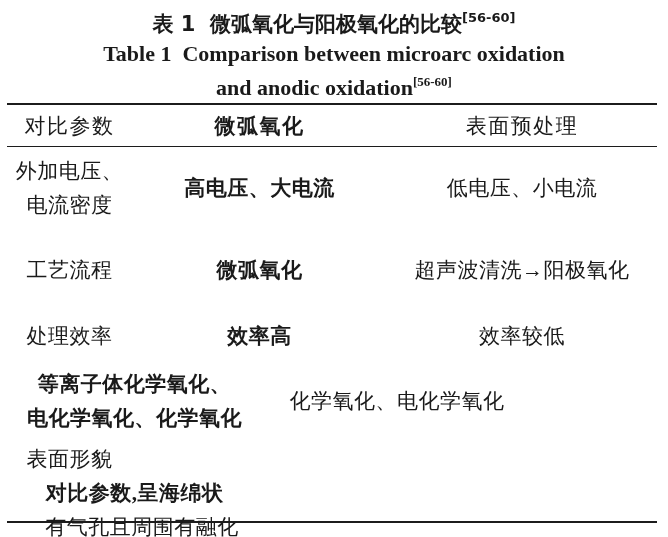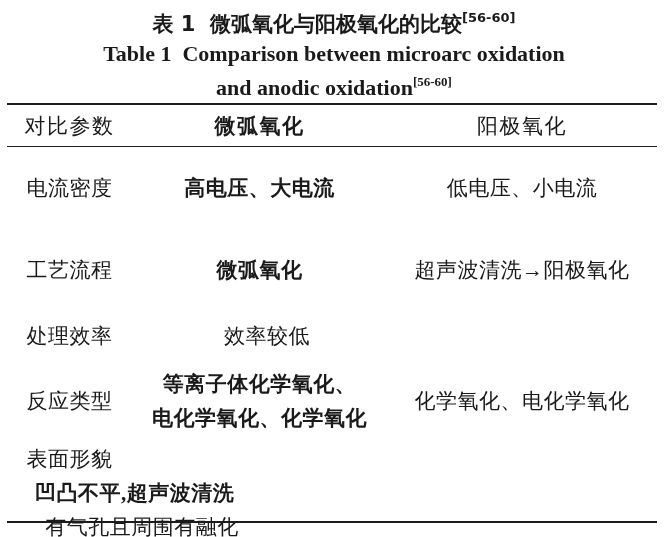--- a/index.html
+++ b/index.html
@@ -87,25 +87,26 @@
     <div class="title-zh"><span>表 1  微弧氧化与阳极氧化的比较</span><sup class="cite">[56-60]</sup></div>
     <div class="title-en">Table 1  Comparison between microarc oxidation</div>
     <div class="title-en"><span>and anodic oxidation</span><sup class="cite">[56-60]</sup></div>
   </div>
 
   <div class="tbl">
 
     <div class="row header">
       <div class="cell c1">对比参数</div>
       <div class="cell c2">微弧氧化</div>
-      <div class="cell c3">阳极氧化</div>
+      <div class="cell c3">表面预处理</div>
     </div>
 
     <div class="row r1">
       <div class="cell c1">
+        <div>外加电压、</div>
         <div>电流密度</div>
       </div>
       <div class="cell c2">
         <div>高电压、大电流</div>
       </div>
       <div class="cell c3">
         <div>低电压、小电流</div>
       </div>
     </div>
 
@@ -118,44 +119,44 @@
       </div>
       <div class="cell c3">
         <div>超声波清洗→阳极氧化</div>
       </div>
     </div>
 
     <div class="row r3">
       <div class="cell c1">
         <div>处理效率</div>
       </div>
+      <div class="cell c2">
+        <div>效率高</div>
+      </div>
       <div class="cell c3">
         <div>效率较低</div>
       </div>
     </div>
 
     <div class="row r4">
-      <div class="cell c1">
-        <div>反应类型</div>
-      </div>
       <div class="cell c2">
         <div>等离子体化学氧化、</div>
         <div>电化学氧化、化学氧化</div>
       </div>
       <div class="cell c3">
         <div>化学氧化、电化学氧化</div>
       </div>
     </div>
 
     <div class="row r5">
       <div class="cell c1">
         <div>表面形貌</div>
       </div>
       <div class="cell c2">
-        <div>凹凸不平,超声波清洗</div>
+        <div>对比参数,呈海绵状</div>
       </div>
       <div class="cell c3">
         <div>有气孔且周围有融化</div>
         <div>凝固痕迹</div>
       </div>
     </div>
 
   </div>
 </div>
 

